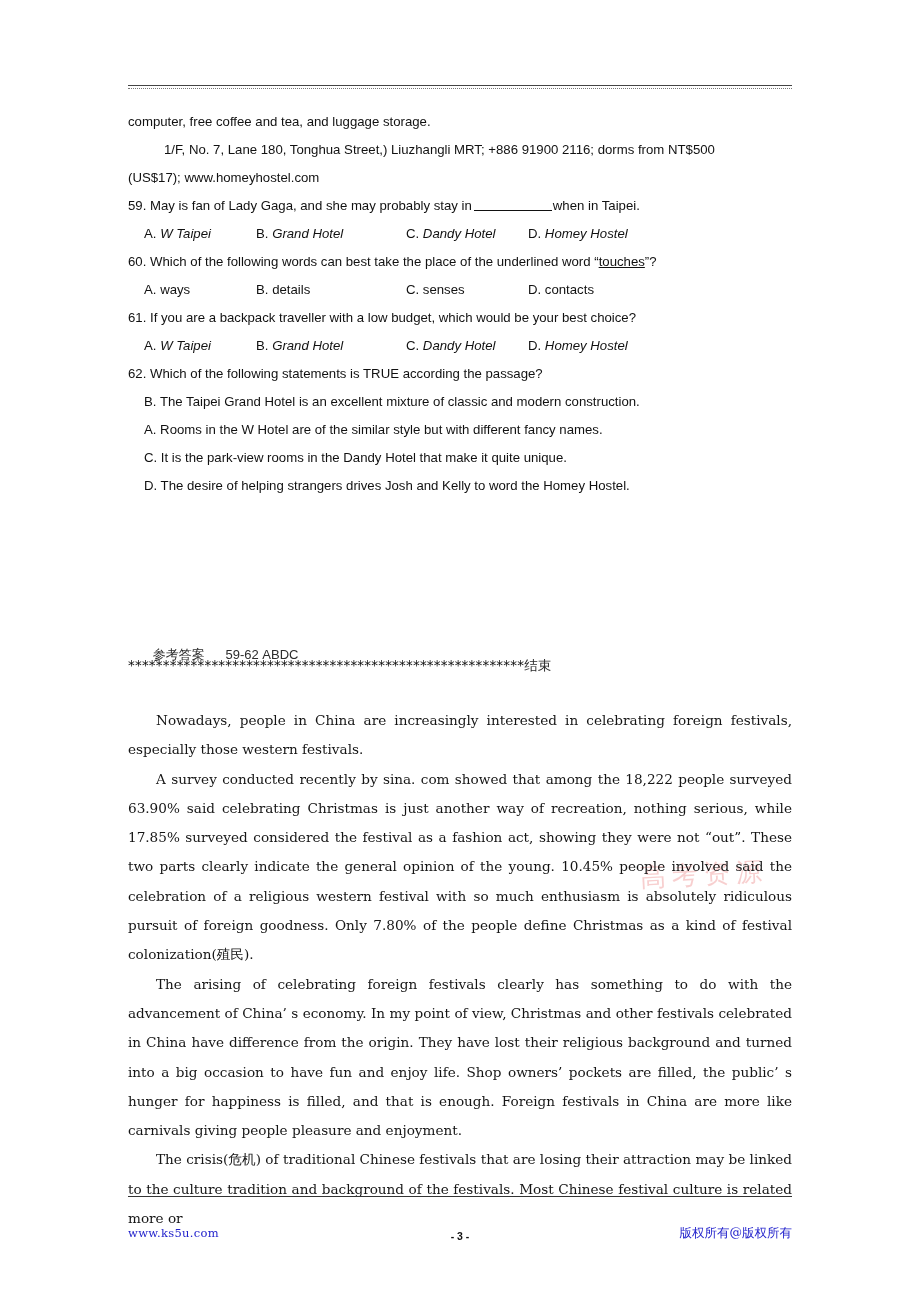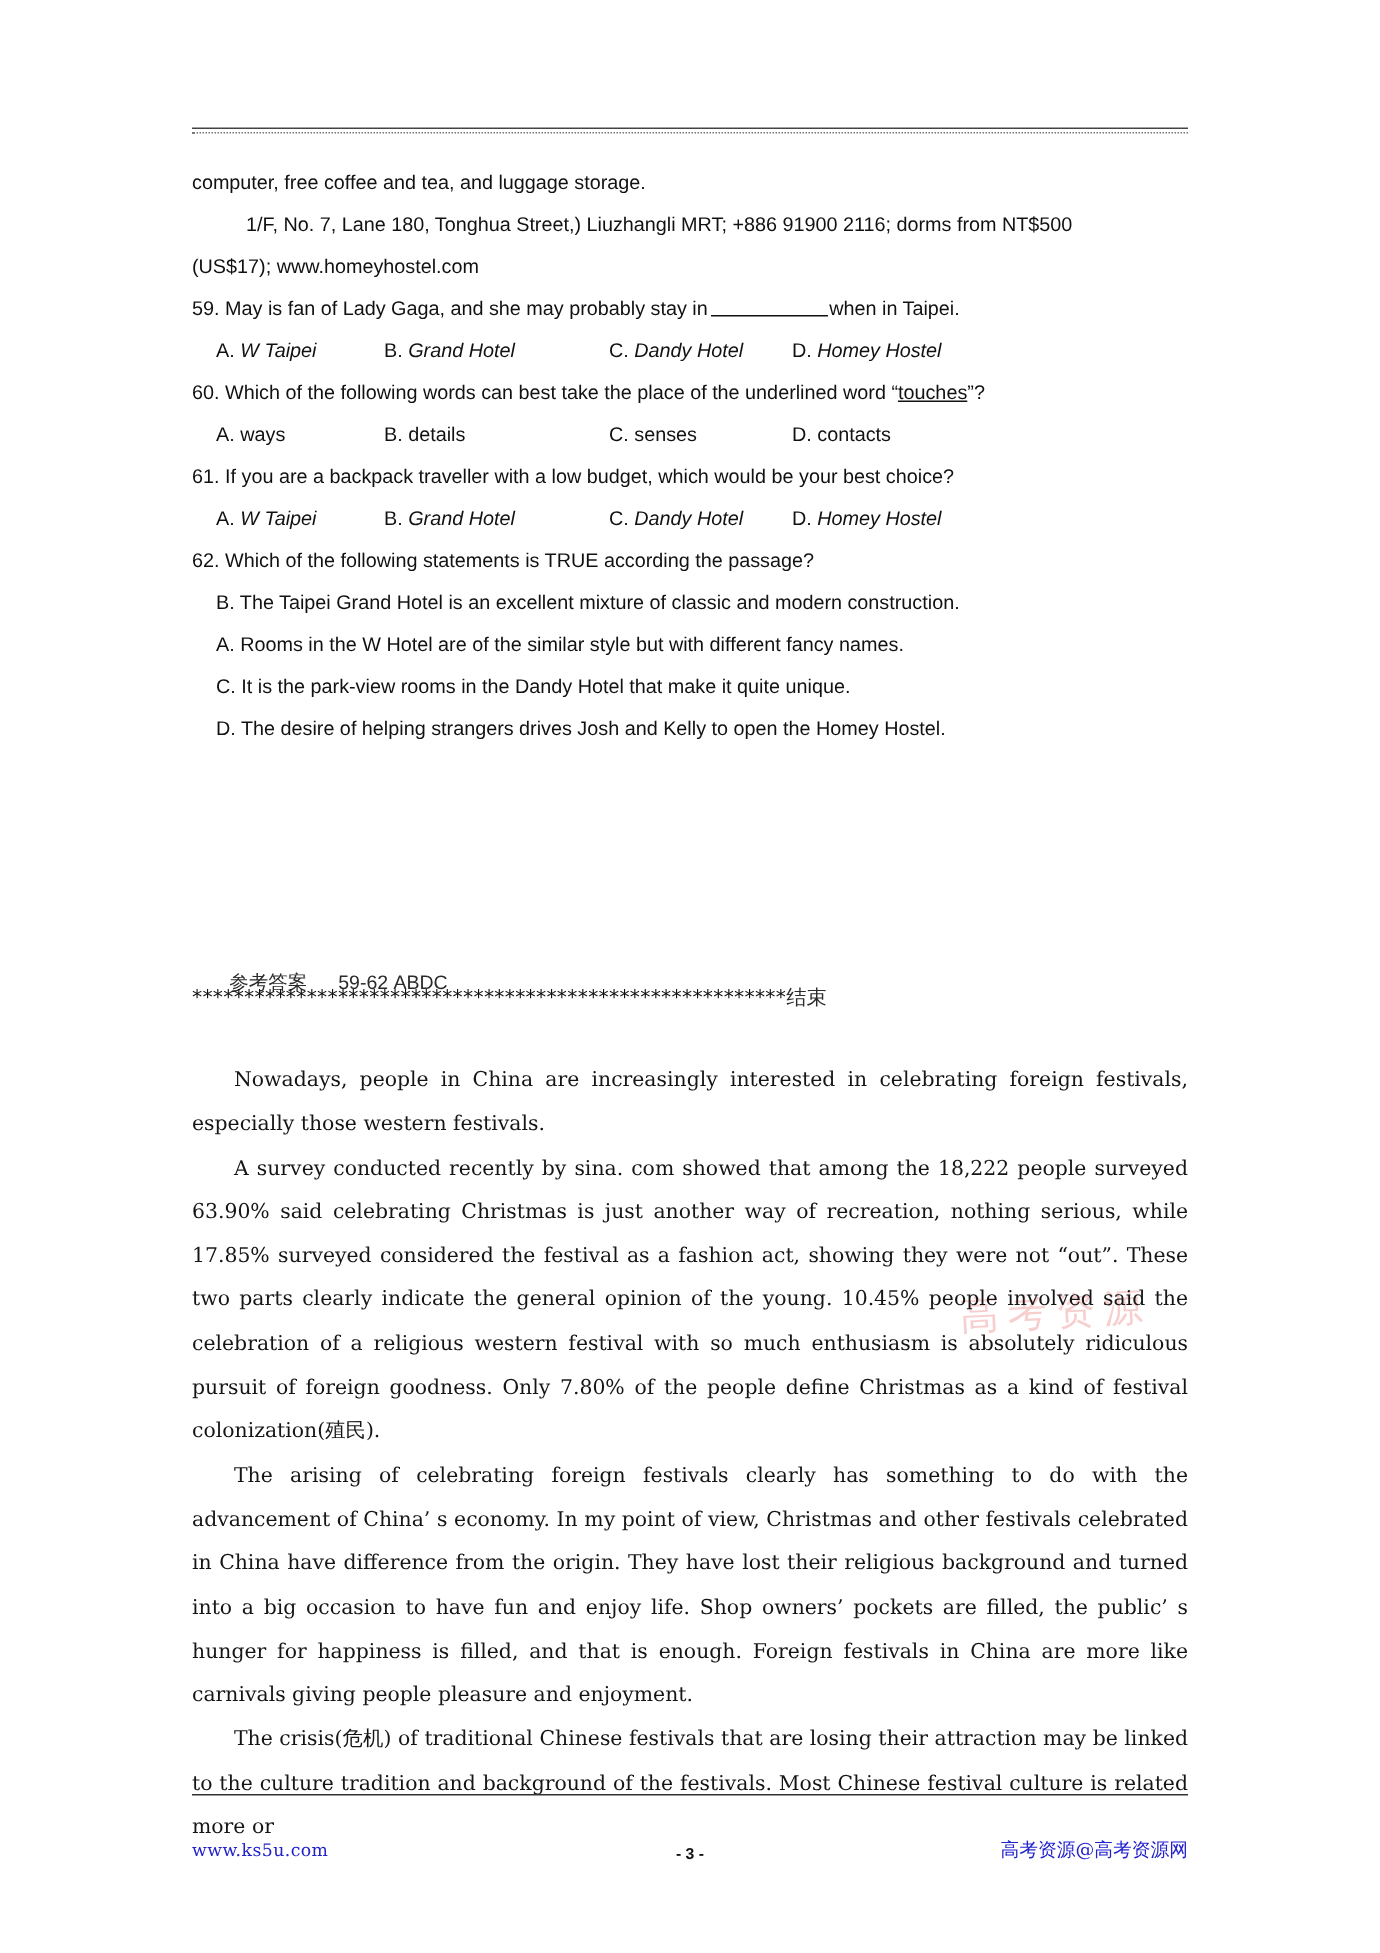--- a/index.html
+++ b/index.html
@@ -296,21 +296,21 @@
       <span class="opt opt-a"><span>A.</span> <span class="it">W Taipei</span></span><span class="opt opt-b"><span>B.</span> <span class="it">Grand Hotel</span></span><span class="opt opt-c"><span>C.</span> <span class="it">Dandy Hotel</span></span><span class="opt opt-d"><span>D.</span> <span class="it">Homey Hostel</span></span>
     </div>
 
     <div class="line">
       <span>62.</span>
       <span>Which of the following statements is TRUE according the passage?</span>
     </div>
     <div class="line indent-stmt">B. The Taipei Grand Hotel is an excellent mixture of classic and modern construction.</div>
     <div class="line indent-stmt">A. Rooms in the W Hotel are of the similar style but with different fancy names.</div>
     <div class="line indent-stmt">C. It is the park-view rooms in the Dandy Hotel that make it quite unique.</div>
-    <div class="line indent-stmt">D. The desire of helping strangers drives Josh and Kelly to open the Homey Hostel.</div>
+    <div class="line indent-stmt">D. The desire of helping strangers drives Josh and Kelly to word the Homey Hostel.</div>
   </div>
 
   <div class="answer-block">
     <div class="answer-line">
       <span class="answer-label">参考答案</span><span>&nbsp;&nbsp;&nbsp;&nbsp;&nbsp;</span><span class="answer-value">59-62 ABDC</span>
     </div>
   </div>
 
   <div class="stars-line">
     <span class="stars">*********************************************************</span><span class="stars-end">结束</span>
@@ -322,16 +322,16 @@
     <p>Nowadays, people in China are increasingly interested in celebrating foreign festivals, especially those western festivals.</p>
     <p>A survey conducted recently by sina. com showed that among the 18,222 people surveyed 63.90% said celebrating Christmas is just another way of recreation, nothing serious, while 17.85% surveyed considered the festival as a fashion act, showing they were not “out”. These two parts clearly indicate the general opinion of the young. 10.45% people involved said the celebration of a religious western festival with so much enthusiasm is absolutely ridiculous pursuit of foreign goodness. Only 7.80% of the people define Christmas as a kind of festival colonization(殖民).</p>
     <p>The arising of celebrating foreign festivals clearly has something to do with the advancement of China’ s economy. In my point of view, Christmas and other festivals celebrated in China have difference from the origin. They have lost their religious background and turned into a big occasion to have fun and enjoy life. Shop owners’  pockets are filled, the public’ s hunger for happiness is filled, and that is enough. Foreign festivals in China are more like carnivals giving people pleasure and enjoyment.</p>
     <p>The crisis(危机) of traditional Chinese festivals that are losing their attraction may be linked to the culture tradition and background of the festivals. Most Chinese festival culture is related more or</p>
   </div>
 
   <div class="footer-rule"></div>
   <div class="footer">
     <span class="footer-left">www.ks5u.com</span>
     <span class="footer-center">- 3 -</span>
-    <span class="footer-right">高考资源@高考资源网</span>
+    <span class="footer-right">版权所有@版权所有</span>
   </div>
 
 </div>
 
 </body></html>

